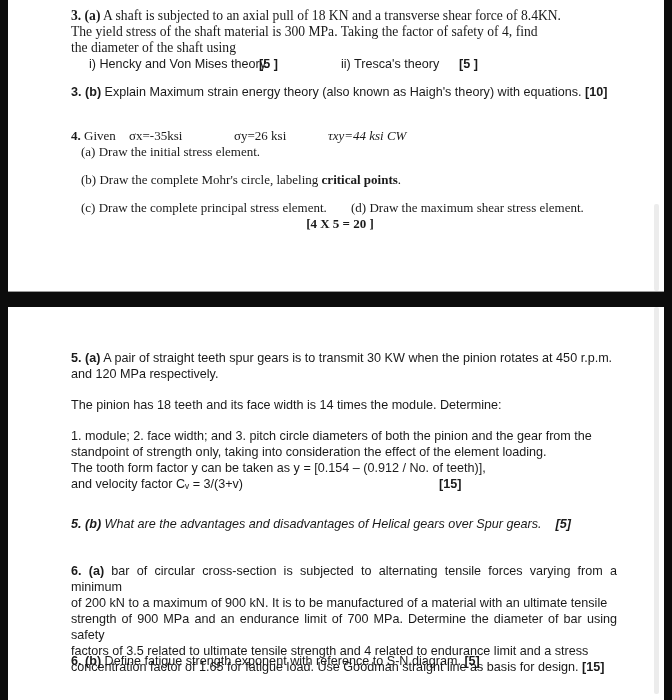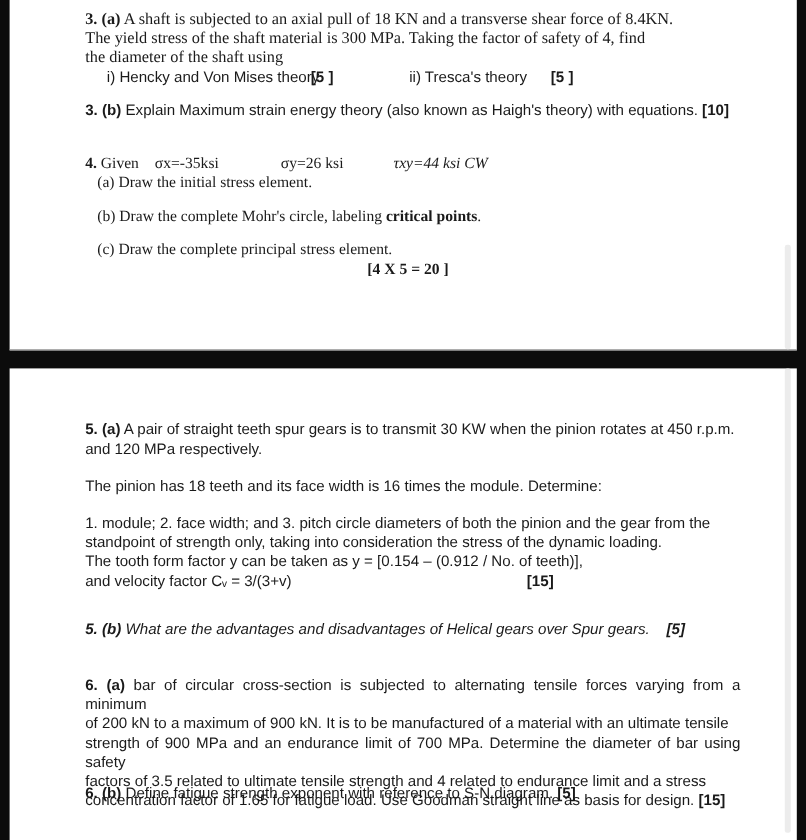--- a/index.html
+++ b/index.html
@@ -52,30 +52,31 @@
   <div style="position:relative;height:16px;">
     <b>4.</b><span> Given </span>
     <span style="position:absolute;left:58px;">σx=-35ksi</span>
     <span style="position:absolute;left:163px;">σy=26 ksi</span>
     <span style="position:absolute;left:257px;font-style:italic;">τxy=44 ksi CW</span>
   </div>
   <div style="padding-left:10px;">(a) Draw the initial stress element.</div>
   <div style="padding-left:10px;margin-top:12px;"><span>(b) Draw the complete Mohr's circle, labeling </span><b>critical points</b><span>.</span></div>
   <div style="padding-left:10px;margin-top:12px;position:relative;height:16px;">
     <span>(c) Draw the complete principal stress element.</span>
+    <span style="position:absolute;left:280px;">(d) Draw the maximum shear stress element.</span>
   </div>
   <div style="text-align:center;padding-right:8px;"><b>[4 X 5 = 20 ]</b></div>
 </div>
 
 <div class="txt narrow" style="top:350px;">
   <div><b>5. (a)</b><span> A pair of straight teeth spur gears is to transmit 30 KW when the pinion rotates at 450 r.p.m.</span></div>
   <div>and 120 MPa respectively.</div>
-  <div style="margin-top:15px;">The pinion has 18 teeth and its face width is 16 times the module. Determine:</div>
+  <div style="margin-top:15px;">The pinion has 18 teeth and its face width is 14 times the module. Determine:</div>
   <div style="margin-top:15px;">1. module; 2. face width; and 3. pitch circle diameters of both the pinion and the gear from the</div>
-  <div>standpoint of strength only, taking into consideration the stress of the dynamic loading.</div>
+  <div>standpoint of strength only, taking into consideration the effect of the element loading.</div>
   <div>The tooth form factor y can be taken as y = [0.154 – (0.912 / No. of teeth)],</div>
   <div style="position:relative;height:16px;">
     <span>and velocity factor Cᵥ = 3/(3+v)</span>
     <b style="position:absolute;left:368px;">[15]</b>
   </div>
 </div>
 <div class="txt narrow" style="top:516px;font-style:italic;">
   <b>5. (b)</b><span> What are the advantages and disadvantages of Helical gears over Spur gears.</span><b style="margin-left:14px;">[5]</b>
 </div>
 

